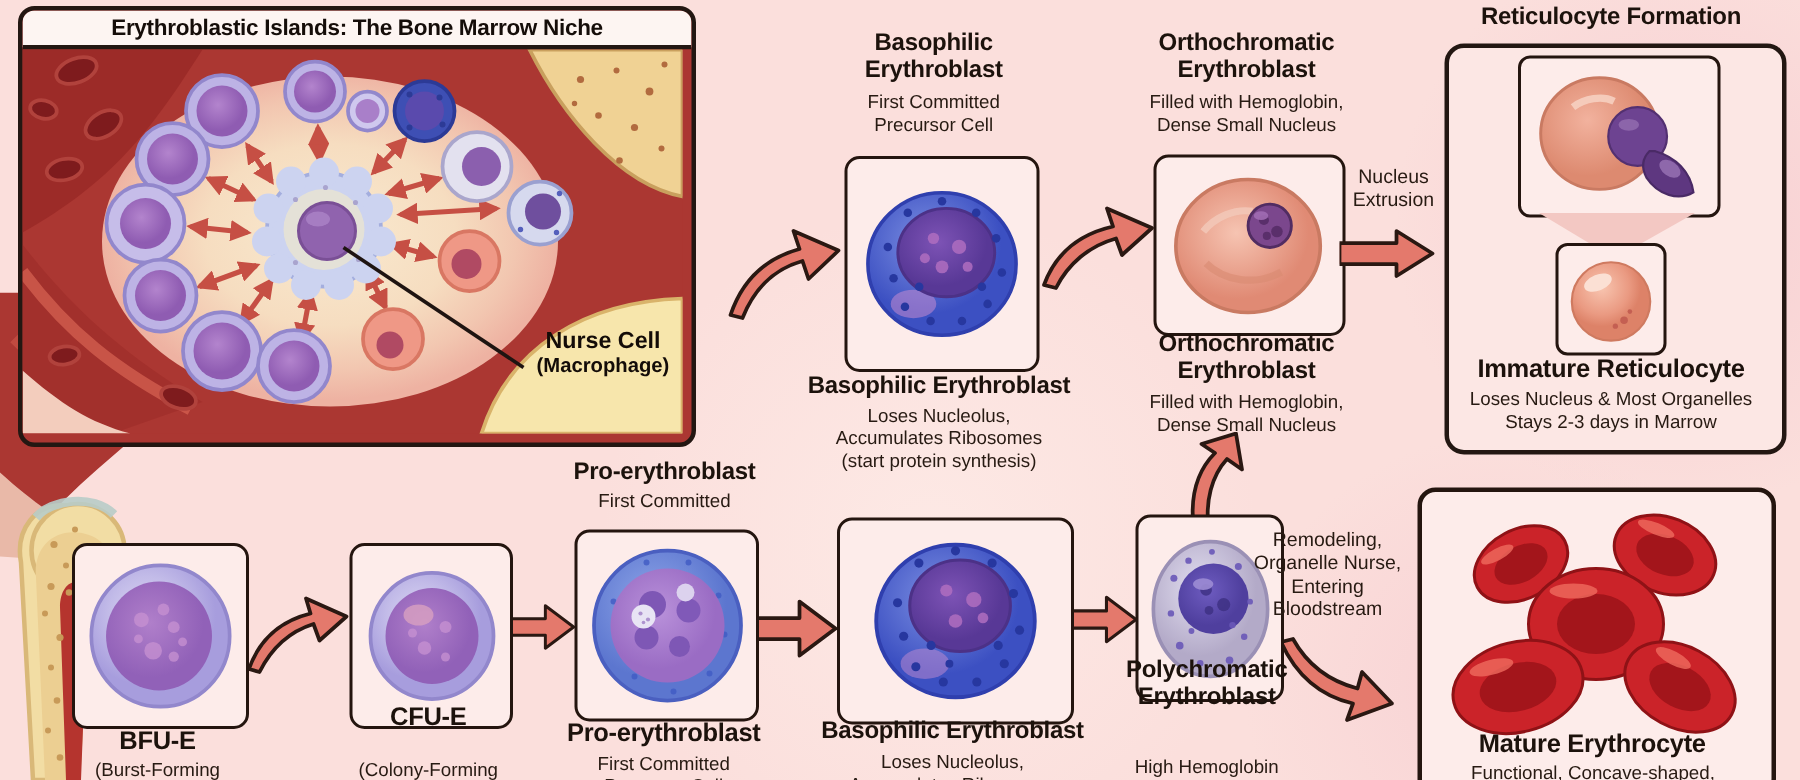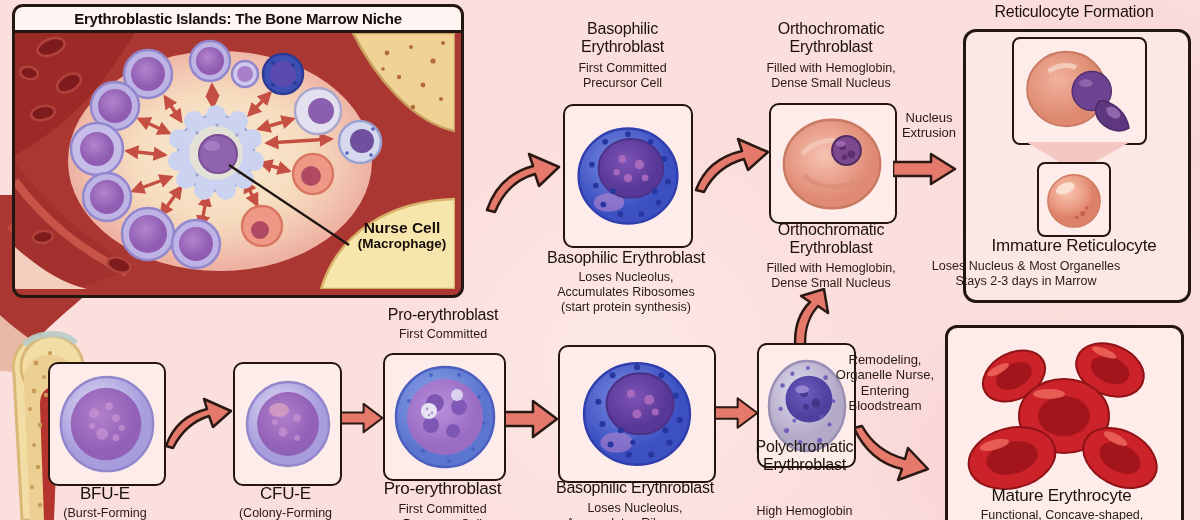--- a/index.html
+++ b/index.html
@@ -6,21 +6,21 @@
   body{font-family:"Liberation Sans",sans-serif;background:#fbdfdc;}
   #canvas{position:relative;width:1200px;height:520px;overflow:hidden;
     background:
       radial-gradient(circle at 1120px 150px, #f7ced2 0, rgba(247,206,210,0) 190px),
       radial-gradient(circle at 1000px 460px, #f8d2d4 0, rgba(248,210,212,0) 170px),
       radial-gradient(circle at 620px 360px, #fde9e5 0, rgba(253,233,229,0) 220px),
       #fbdfdc;}
   .abs{position:absolute;}
   .pre{white-space:pre-line;}
   .ctr{text-align:center;}
-  .h{font-weight:400;color:#1c120c;font-size:16px;line-height:1.14;letter-spacing:-0.2px;}
+  .h{font-weight:700;color:#1c120c;font-size:16px;line-height:1.14;letter-spacing:-0.2px;}
   .h-lg{font-size:17px;}
   .sub{color:#271a12;font-size:12.5px;line-height:1.18;}
   .sbox{position:absolute;border:2.5px solid #24150f;border-radius:10px;background:#fdecea;
         display:flex;align-items:center;justify-content:center;}
   .panel{position:absolute;border:3px solid #231712;border-radius:11px;background:#fbe3e0;}
   #island-panel{left:12px;top:4px;width:446px;height:288px;overflow:hidden;background:#ab3732;}
   #island-titlebar{position:absolute;left:0;top:0;width:100%;height:26px;background:#fdf5f2;
         border-bottom:3px solid #231712;border-radius:7px 7px 0 0;box-sizing:border-box;
         display:flex;align-items:center;justify-content:center;}
   #island-titlebar div{font-weight:700;font-size:15px;color:#150d09;letter-spacing:-0.2px;}
@@ -318,21 +318,21 @@
       <circle cx="31" cy="33" r="27" fill="url(#retG)" stroke="#cf7a60" stroke-width="1.5"></circle>
       <ellipse cx="22" cy="20" rx="10" ry="5.5" fill="#fbe0d4" transform="rotate(-22 22 20)"></ellipse>
       <g fill="#c45f52">
           <circle cx="40" cy="46" r="2.6"></circle>
           <circle cx="34" cy="50" r="1.8"></circle>
           <circle cx="44" cy="40" r="1.6"></circle>
         </g>
     </svg>
   </div>
   <div class="abs ctr h h-lg" style="left:963px;top:236px;width:222px">Immature Reticulocyte</div>
-  <div class="abs ctr sub pre" style="left:912px;top:259px;width:228px">Loses Nucleus &amp; Most Organelles
+  <div class="abs ctr sub pre" style="left:960px;top:259px;width:228px">Loses Nucleus &amp; Most Organelles
 Stays 2-3 days in Marrow</div>
 
   <svg class="abs" style="left:483px;top:148px" width="78" height="66" viewBox="0 0 78 66">
     <path d="M4,62 C12,38 28,24 50,18 L46,6 L76,19 L56,38 L52,26 C34,31 20,44 12,64 Z" fill="#e4796c" stroke="#2a1812" stroke-width="2.5" stroke-linejoin="round"></path>
   </svg>
   <svg class="abs" style="left:692px;top:134px" width="78" height="60" viewBox="0 0 78 60">
     <path d="M4,56 C12,34 28,22 50,17 L46,5 L76,18 L56,36 L52,25 C34,30 20,42 12,58 Z" fill="#e4796c" stroke="#2a1812" stroke-width="2.5" stroke-linejoin="round"></path>
   </svg>
   <svg class="abs" style="left:788px;top:288px" width="52" height="68" viewBox="0 0 52 68">
     <path d="M8,66 C5,44 10,26 22,14 L13,8 L36,1 L40,25 L30,18 C20,29 15,46 18,66 Z" fill="#e4796c" stroke="#2a1812" stroke-width="2.5" stroke-linejoin="round"></path>
@@ -388,21 +388,21 @@
       <ellipse cx="47" cy="50" rx="31" ry="32" fill="url(#purG2)"></ellipse>
       <ellipse cx="38" cy="36" rx="10" ry="7" fill="#d8a0c0" opacity="0.8"></ellipse>
       <g fill="#c892d2" opacity="0.75">
           <circle cx="56" cy="44" r="4"></circle>
           <circle cx="42" cy="58" r="4.5"></circle>
           <circle cx="56" cy="64" r="3"></circle>
           <circle cx="34" cy="48" r="3"></circle>
         </g>
     </svg>
   </div>
-  <div class="abs ctr h h-lg" style="left:218px;top:484px;width:135px">CFU-E</div>
+  <div class="abs ctr h h-lg" style="left:218px;top:468px;width:135px">CFU-E</div>
   <div class="abs ctr sub pre" style="left:208px;top:506px;width:155px">(Colony-Forming</div>
 
   <div class="abs ctr h" style="left:360px;top:306px;width:166px">Pro-erythroblast</div>
   <div class="abs ctr sub" style="left:360px;top:327px;width:166px">First Committed</div>
   <div class="sbox" style="left:383px;top:353px;width:119px;height:124px">
     <svg width="108" height="112" viewBox="0 0 108 112">
       <defs>
         <radialGradient id="proB" cx="40%" cy="35%">
             <stop offset="0%" stop-color="#8fa6e8"></stop>
             <stop offset="100%" stop-color="#5c76cf"></stop>

